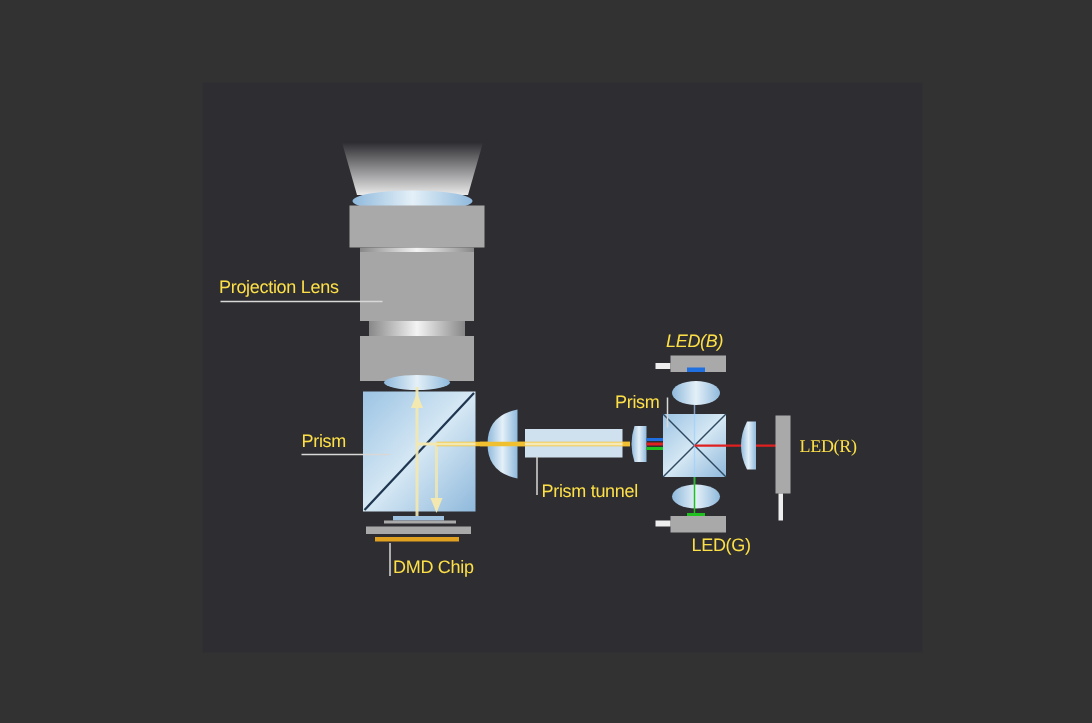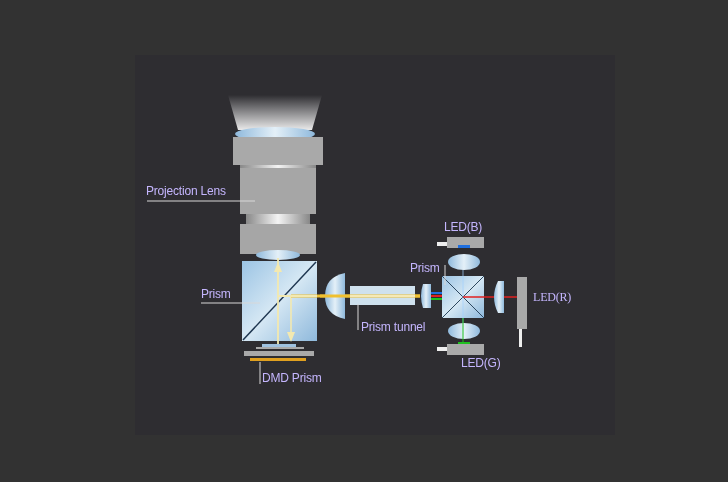--- a/index.html
+++ b/index.html
@@ -1,19 +1,19 @@
 <!DOCTYPE html>
 <html><head>
 <meta charset="utf-8">
 <style>
   html,body{margin:0;padding:0;}
   body{width:728px;height:482px;background:#323232;overflow:hidden;position:relative;font-family:"Liberation Sans",sans-serif;}
   .panel{position:absolute;left:135px;top:55px;width:480px;height:380px;background:#2e2d31;}
   svg{position:absolute;left:0;top:0;}
-  .lbl{position:absolute;color:#c4b5fd;font-size:12px;white-space:nowrap;letter-spacing:-0.2px;}
+  .lbl{position:absolute;color:#fde047;font-size:12px;white-space:nowrap;letter-spacing:-0.2px;}
 </style>
 </head>
 <body>
 
 <div class="panel"></div>
 
 <svg width="728" height="482" viewBox="0 0 728 482">
   <defs>
     <linearGradient id="beam" x1="0" y1="1" x2="0" y2="0">
       <stop offset="0" stop-color="#ffffff" stop-opacity="0.9"></stop>
@@ -111,18 +111,18 @@
 
   <line x1="147" y1="201" x2="255" y2="201" stroke="#d8d8d8" stroke-width="1"></line>
   <line x1="201" y1="303" x2="260" y2="303" stroke="#d8d8d8" stroke-width="1"></line>
   <line x1="260" y1="362" x2="260" y2="384" stroke="#d8d8d8" stroke-width="1"></line>
   <line x1="358" y1="304" x2="358" y2="330" stroke="#d8d8d8" stroke-width="1"></line>
   <line x1="445" y1="265" x2="445" y2="285" stroke="#d8d8d8" stroke-width="1"></line>
 </svg>
 
 <div class="lbl" style="left:146px;top:184px;">Projection Lens</div>
 <div class="lbl" style="left:201px;top:287px;">Prism</div>
-<div class="lbl" style="left:262px;top:371px;">DMD Prism</div>
+<div class="lbl" style="left:262px;top:371px;">DMD Chip</div>
 <div class="lbl" style="left:361px;top:320px;">Prism tunnel</div>
 <div class="lbl" style="left:410px;top:261px;">Prism</div>
-<div class="lbl" style="left:444px;top:220px;">LED(B)</div>
+<div class="lbl" style="left:444px;top:220px;font-style:italic;">LED(B)</div>
 <div class="lbl" style="left:533px;top:290px;font-family:Liberation Serif, serif;">LED(R)</div>
 <div class="lbl" style="left:461px;top:356px;">LED(G)</div>
 
 </body></html>

